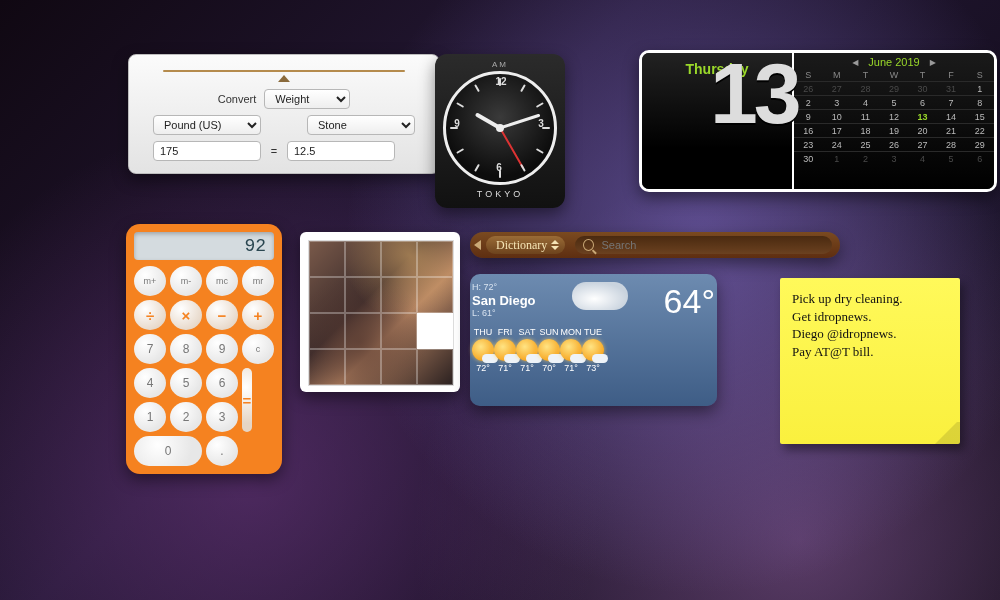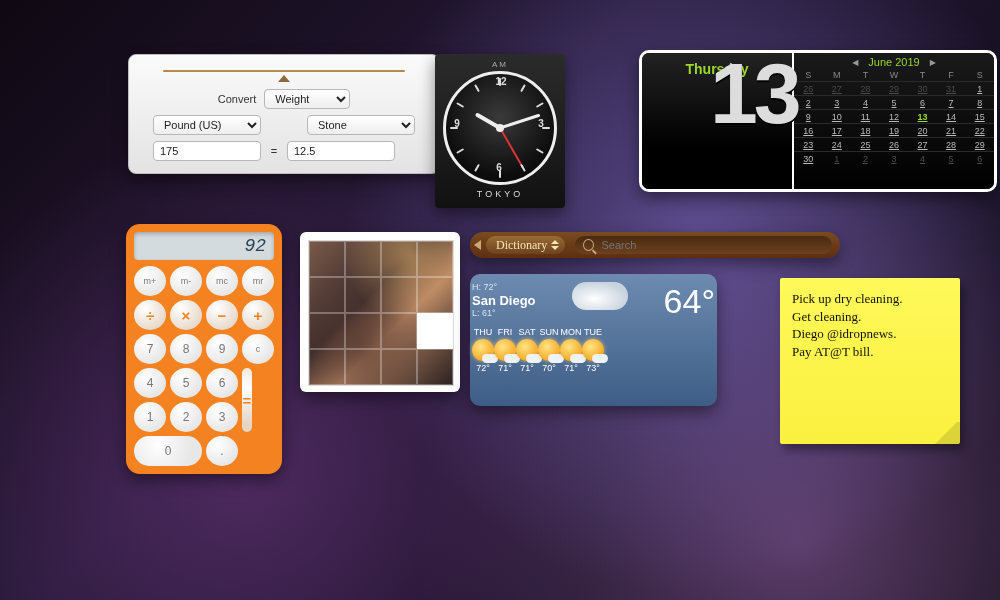--- a/index.html
+++ b/index.html
@@ -25,21 +25,21 @@
   .conv select,.conv input{font:inherit;color:#222;height:20px;border:1px solid #b7b7b7;border-radius:4px;background:linear-gradient(#fff,#eee);box-sizing:border-box;padding:0 6px;}
   .conv .row{display:flex;align-items:center;gap:8px;margin-top:6px;}
   .conv .row.first{justify-content:center;}
   .conv .row.first label{font-size:11px;}
   .conv .wide{width:108px;}
   .conv .cat{width:86px;}
   .conv input{background:#fff;width:108px;}
   .eq{width:10px;text-align:center;}
 
   
-  .clock{left:435px;top:54px;width:130px;height:154px;background:linear-gradient(#2b2b2b,#111);border-radius:4px;color:#ccc;padding:6px;box-sizing:border-box;display:flex;flex-direction:column;align-items:center;}
+  .clock{left:435px;top:54px;width:130px;height:154px;background:linear-gradient(#2b2b2b,#111);border-radius:12px;color:#ccc;padding:6px;box-sizing:border-box;display:flex;flex-direction:column;align-items:center;}
   .ampm{font-size:8px;letter-spacing:2px;color:#aaa;}
   .clockface{width:108px;height:108px;border-radius:50%;background:radial-gradient(circle at 50% 40%,#3a3a3a,#0c0c0c 70%);border:3px solid #eee;position:relative;margin-top:2px;}
   .tick{position:absolute;left:50%;top:4px;width:2px;height:8px;background:#ddd;transform-origin:50% 50px;border-radius:1px;}
   .num{position:absolute;color:#ddd;font-size:10px;font-weight:700;width:14px;text-align:center;}
   .hand{position:absolute;left:50%;bottom:50%;transform-origin:50% 100%;border-radius:2px;}
   .hand.h{width:4px;height:28px;background:#eee;}
   .hand.m{width:3px;height:42px;background:#eee;}
   .hand.s{width:2px;height:46px;background:#d33;}
   .pin{position:absolute;left:50%;top:50%;width:8px;height:8px;background:#eee;border-radius:50%;transform:translate(-50%,-50%);}
   .city{font-size:9px;letter-spacing:3px;color:#ddd;margin-top:4px;}
@@ -47,27 +47,27 @@
   
   .cal{left:596px;top:50px;display:flex;background:#111;border:3px solid #fff;border-radius:10px;overflow:hidden;margin-left:43px;}
   .cal .datepane{width:150px;height:136px;border-right:2px solid #fff;background:linear-gradient(#222,#000 70%);color:#fff;display:flex;flex-direction:column;align-items:center;}
   .cal .day{color:#9ad82a;font-size:14px;font-weight:600;margin-top:8px;}
   .cal .num{font-size:86px;font-weight:800;line-height:.95;letter-spacing:-4px;text-shadow:0 2px 0 #000;}
   .monthpane{width:200px;height:136px;background:linear-gradient(#1a1a1a,#000);color:#ccc;font-size:10px;}
   .monthhdr{display:flex;justify-content:center;align-items:center;gap:10px;color:#9ad82a;font-size:11px;padding:3px 0 1px;}
   .monthhdr .nav{color:#999;cursor:pointer;font-size:8px;}
   table.cgrid{width:100%;border-collapse:collapse;font-size:9px;text-align:center;color:#bbb;}
   table.cgrid th{color:#888;font-weight:400;padding:1px 0;}
-  table.cgrid td{padding:1.5px 0;border-top:1px solid #2a2a2a;text-decoration:underline;}
+  table.cgrid td{padding:1.5px 0;border-top:1px solid #2a2a2a;}
   td.dim{color:#4a4a4a;}
   td.today{color:#9ad82a;font-weight:700;}
 
   
   .calc{left:126px;top:224px;width:156px;background:var(--orange);border-radius:14px;padding:8px;box-sizing:border-box;}
-  .calc .lcd{background:#d4dbdf;border-radius:4px;height:28px;display:flex;align-items:center;justify-content:flex-end;padding:0 8px;font-size:18px;color:#2a4650;font-family:"DS-Digital","Courier New",monospace;box-shadow:inset 0 2px 4px rgba(0,0,0,.25);font-style:italic;}
+  .calc .lcd{background:#d4dbdf;border-radius:4px;height:28px;display:flex;align-items:center;justify-content:flex-end;padding:0 8px;font-size:18px;color:#2a4650;font-family:"DS-Digital","Courier New",monospace;box-shadow:inset 0 2px 4px rgba(0,0,0,.25);}
   .cgrid2{display:grid;grid-template-columns:repeat(4,1fr);gap:4px;margin-top:6px;}
   .key{background:radial-gradient(circle at 35% 30%,#fff,#e7e7e7 70%);border-radius:50%;height:30px;display:flex;align-items:center;justify-content:center;font-size:12px;color:#777;cursor:pointer;user-select:none;}
   .key.small{font-size:9px;}
   .key.op{background:radial-gradient(circle at 35% 30%,#fff,#e5d5c5 80%);color:var(--orange);font-weight:700;font-size:15px;}
   .key.z{grid-column:span 2;border-radius:15px;}
   .key.eq{grid-row:span 2;border-radius:15px;height:auto;}
 
   
   .puzzle{left:300px;top:232px;width:160px;height:160px;background:#fff;padding:8px;box-sizing:border-box;border-radius:6px;}
   .pz{width:100%;height:100%;position:relative;background:
@@ -334,16 +334,16 @@
       <div class="fday">
         <div>TUE</div>
         <div class="sun"></div>
         <div>73°</div>
       </div>
     </div>
 </div>
 
 <div class="widget sticky" id="sticky">
     <div>Pick up dry cleaning.</div>
-    <div>Get cleaning.</div>
+    <div>Get idropnews.</div>
     <div>Diego @idropnews.</div>
     <div>Pay AT@T bill.</div>
   </div>
 
 </body></html>

